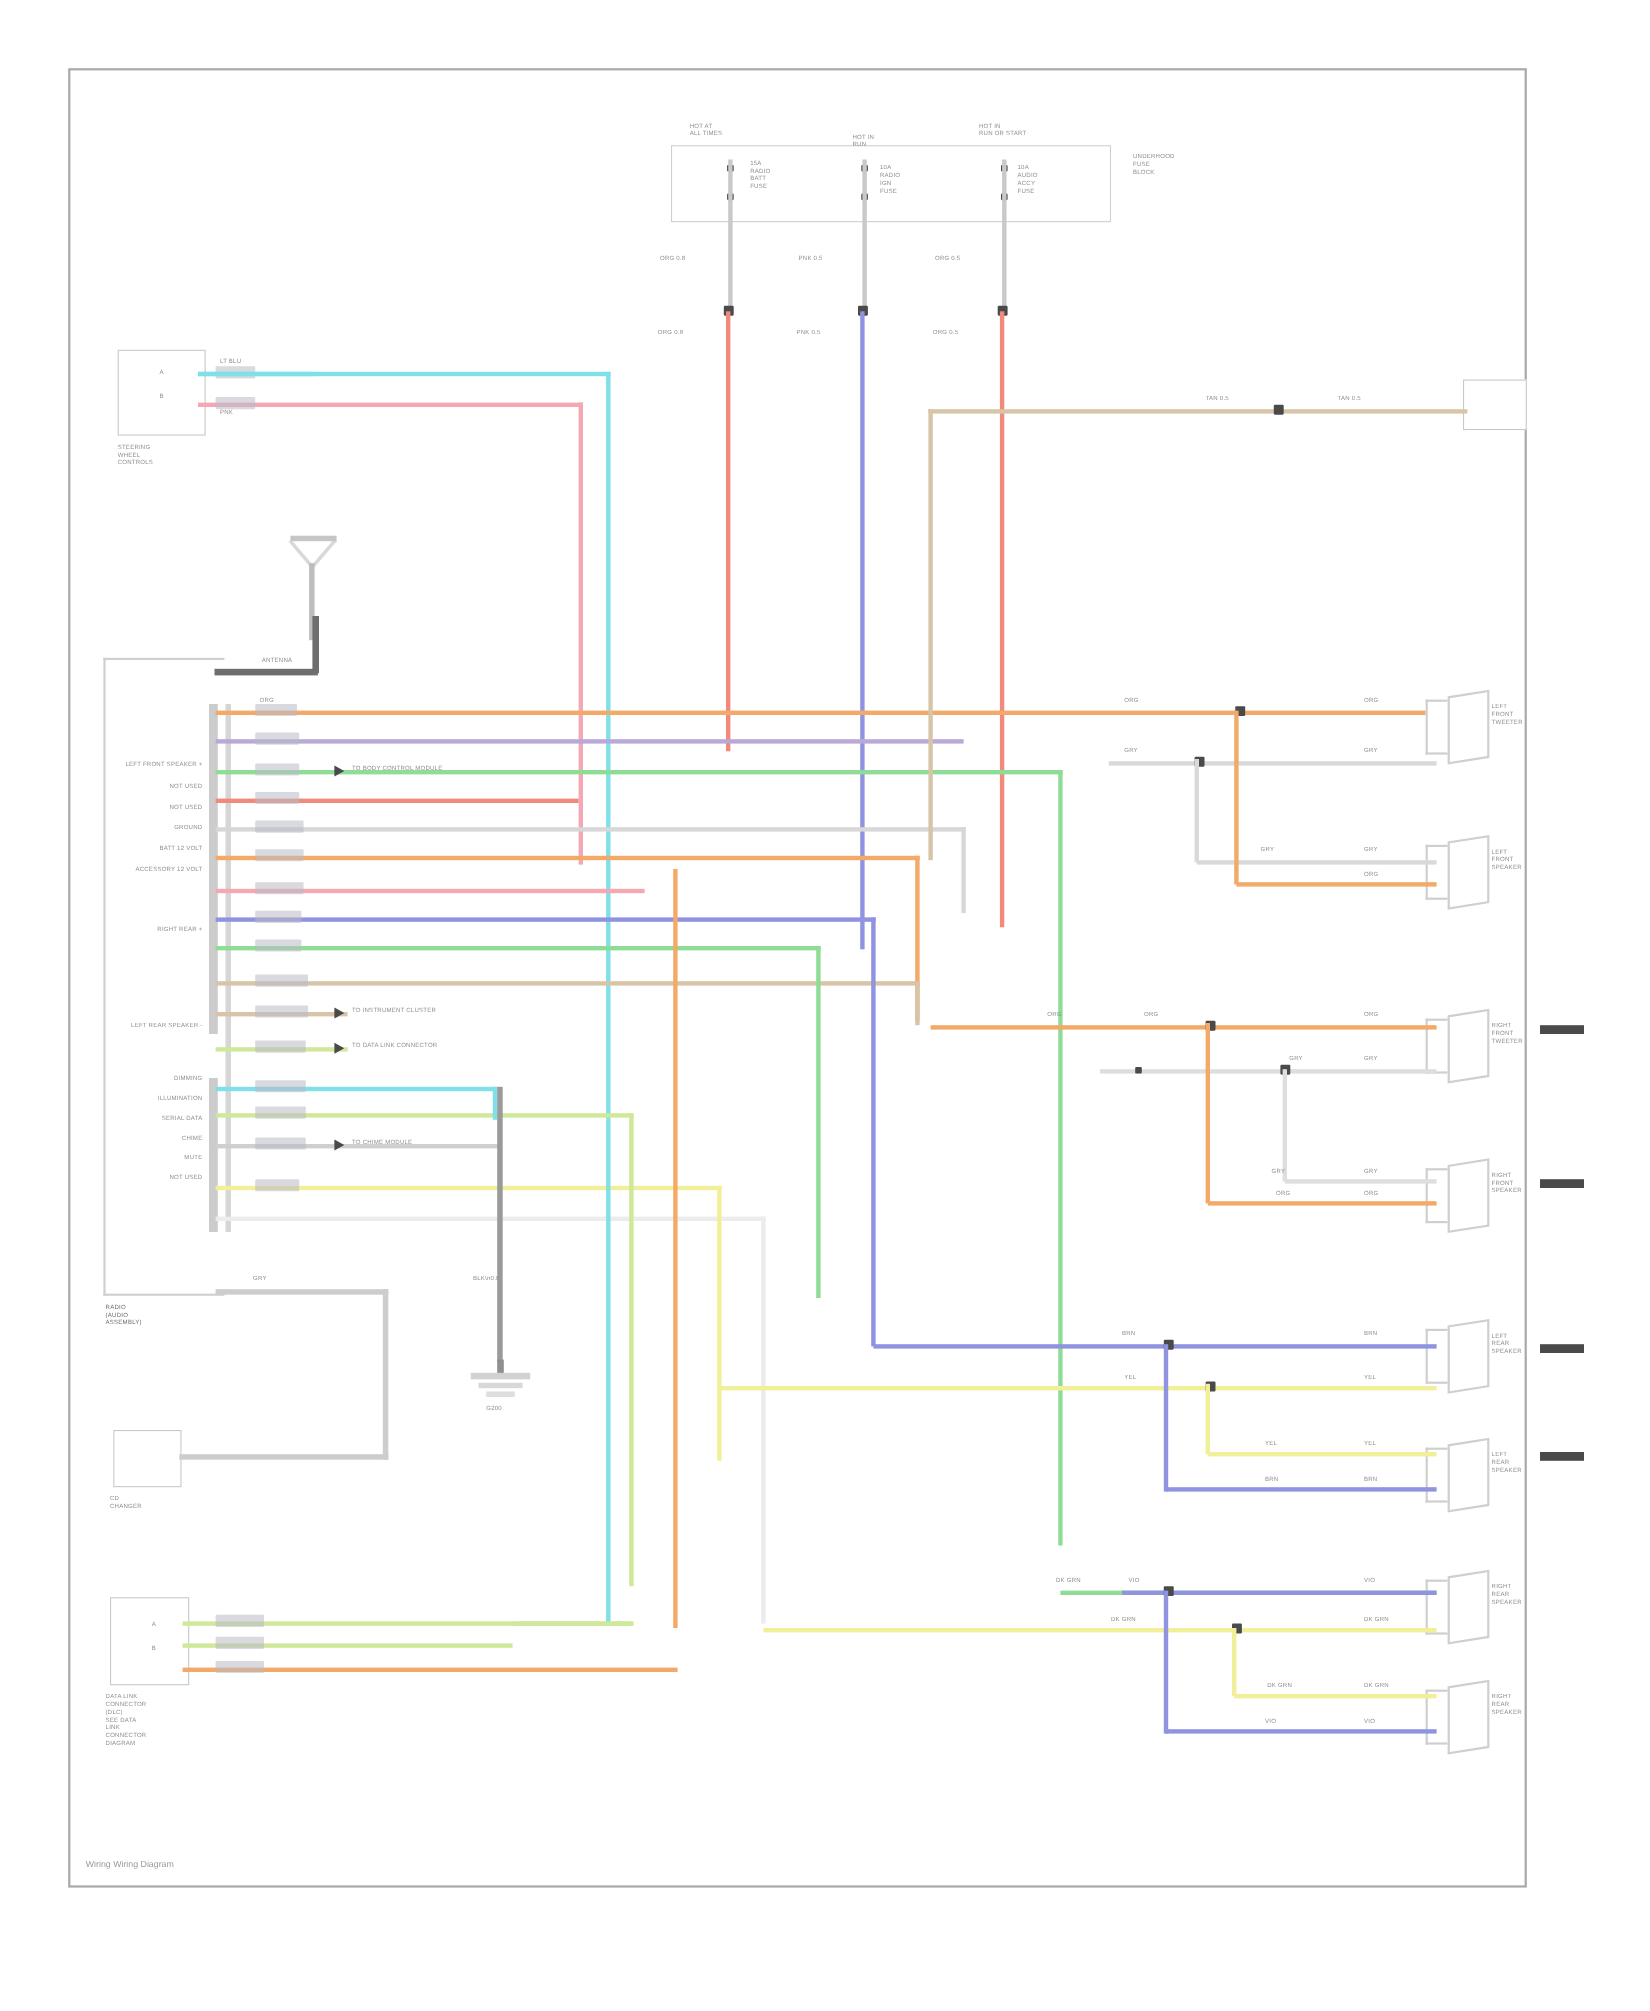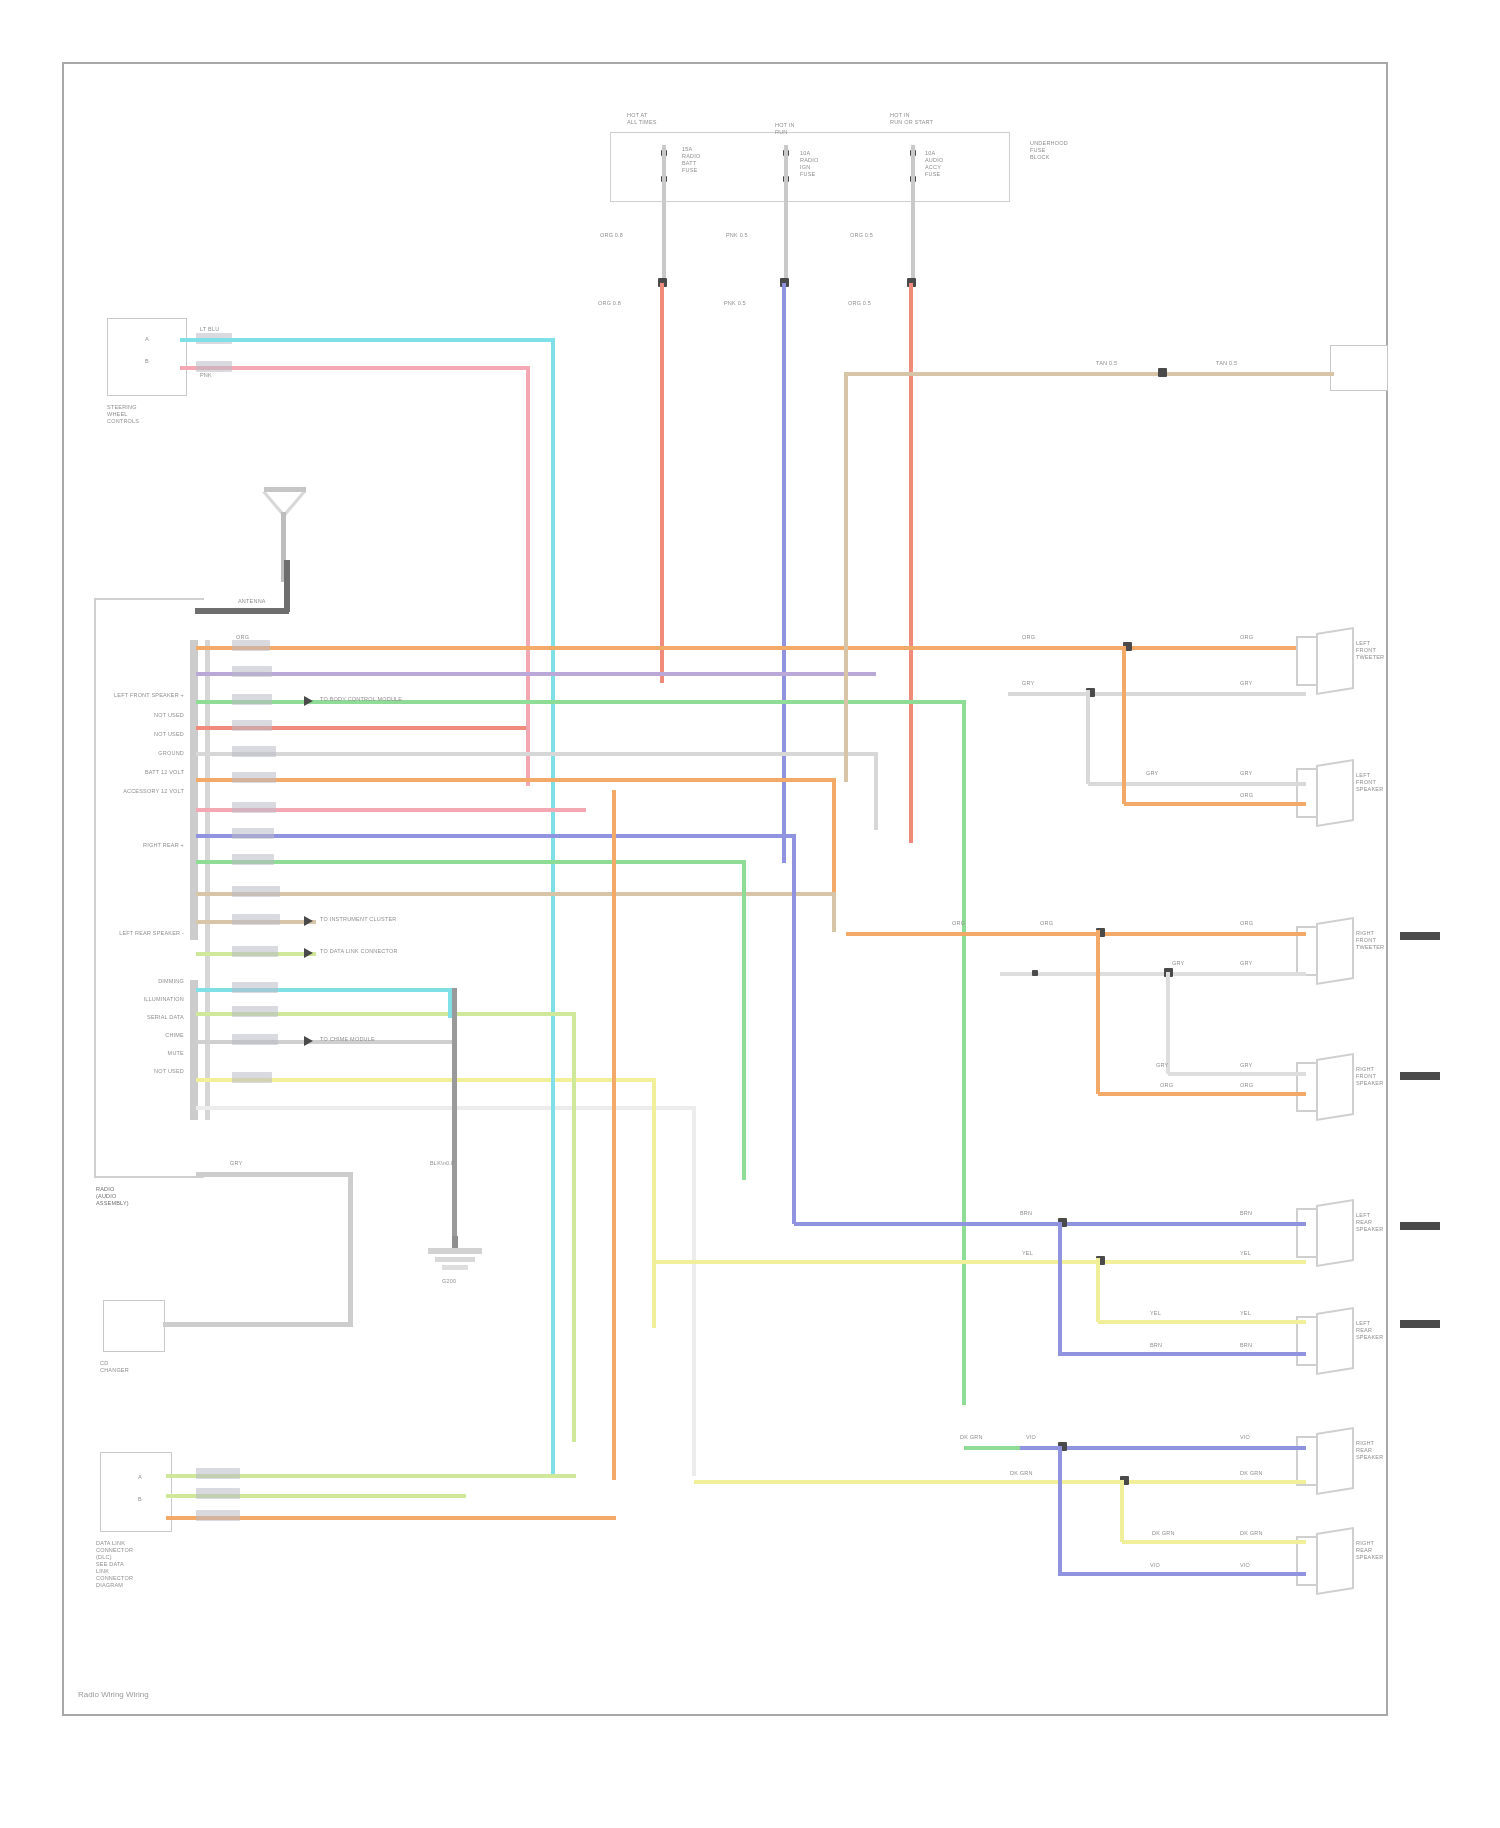--- a/index.html
+++ b/index.html
@@ -538,15 +538,15 @@
   <div class="wire wh" style="left:1060px;top:1572px;width:246px;background:#8f93e0;"></div>
   <div class="wire wv" style="left:1058px;top:1446px;height:130px;background:#8f93e0;"></div>
   <div class="lbl sm" style="left:1150px;top:1562px;">VIO</div>
   <div class="lbl sm" style="left:1240px;top:1562px;">VIO</div>
 
   <div class="wire wh" style="left:1400px;top:932px;width:40px;height:8px;background:#4a4a4a;"></div>
   <div class="wire wh" style="left:1400px;top:1072px;width:40px;height:8px;background:#4a4a4a;"></div>
   <div class="wire wh" style="left:1400px;top:1222px;width:40px;height:8px;background:#4a4a4a;"></div>
   <div class="wire wh" style="left:1400px;top:1320px;width:40px;height:8px;background:#4a4a4a;"></div>
 
-  <div class="caption" style="left:78px;top:1690px;">Radio Wiring Wiring</div>
+  <div class="caption" style="left:78px;top:1690px;">Wiring Wiring Diagram</div>
 
 </div>
 
 </body></html>

